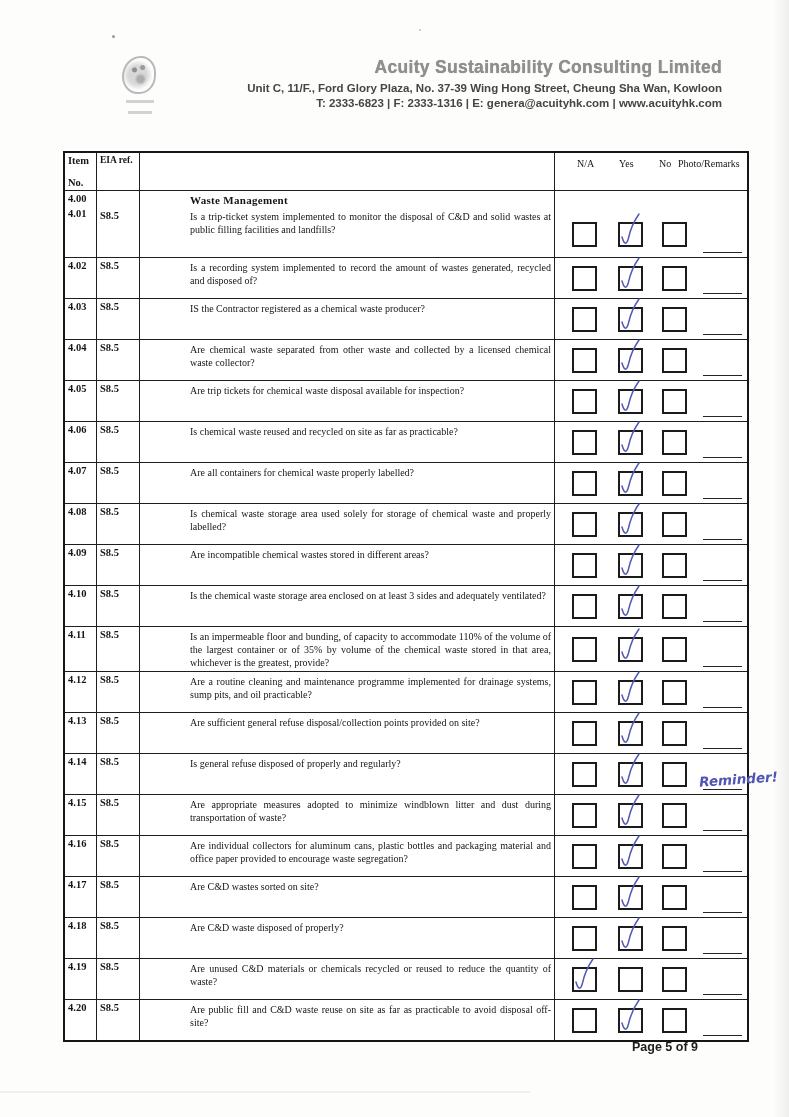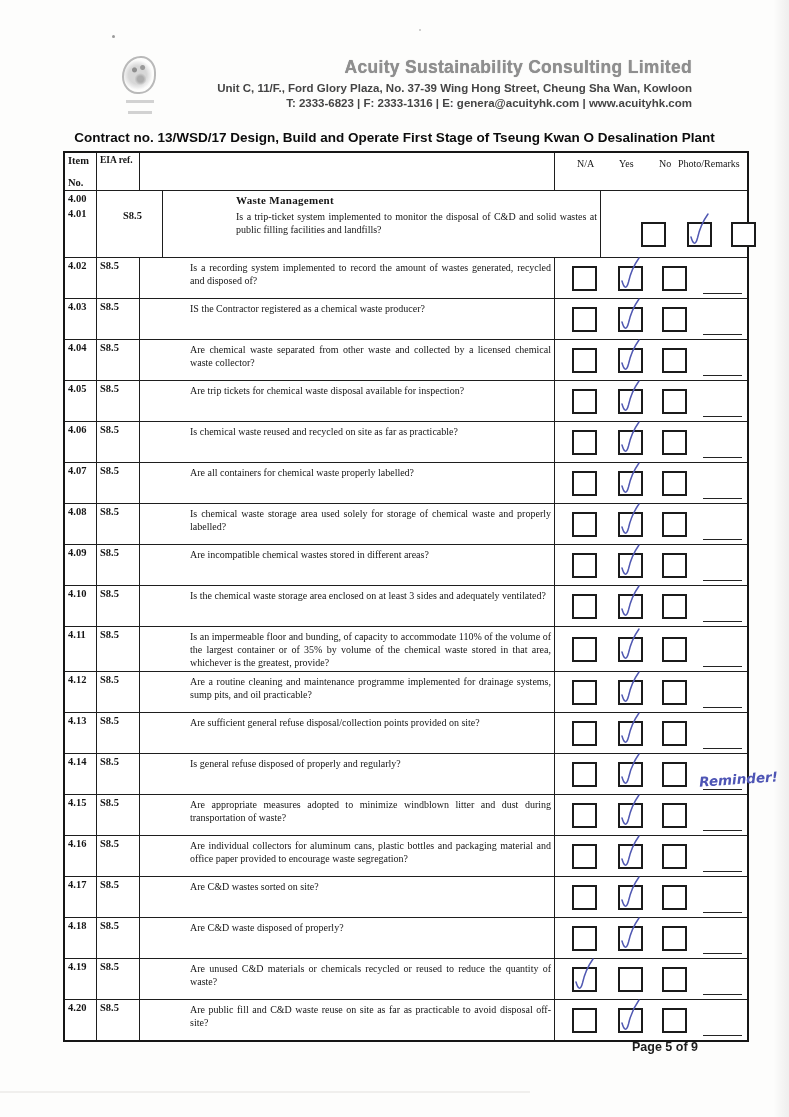--- a/index.html
+++ b/index.html
@@ -15,21 +15,21 @@
         border:2px solid #b9b9b9;
         background:
           radial-gradient(circle at 35% 35%, #8f8f8f 0 2px, rgba(0,0,0,0) 3px),
           radial-gradient(circle at 62% 28%, #9a9a9a 0 2px, rgba(0,0,0,0) 3px),
           radial-gradient(circle at 55% 62%, #adadad 0 3px, rgba(0,0,0,0) 6px),
           radial-gradient(circle at 45% 50%, #d7d7d7 0 9px, #efefef 13px, rgba(0,0,0,0) 15px);
         filter:blur(.4px);}
   .logo-line{height:3px;background:#d2d2d2;filter:blur(.7px);margin:6px auto 0;}
   .logo-line.l1{width:28px;}
   .logo-line.l2{width:24px;margin-top:8px;}
-  .lh-text{position:absolute;right:97px;top:57px;text-align:right;font-family:"Liberation Sans",sans-serif;}
+  .lh-text{position:absolute;right:67px;top:57px;text-align:right;font-family:"Liberation Sans",sans-serif;}
   .company{font-size:17.5px;font-weight:700;color:#8f8f8f;letter-spacing:.3px;
         text-shadow:0 0 .7px #808080;}
   .address{font-size:11.5px;color:#454545;margin-top:4px;font-weight:600;}
   .contact{font-size:11.5px;color:#454545;margin-top:3px;font-weight:600;}
 
   .doc-title{position:absolute;top:130px;left:0;width:100%;text-align:center;
         font-family:"Liberation Sans",sans-serif;font-size:13.5px;font-weight:700;color:#0c0c0c;}
 
   
   .audit-table{position:absolute;left:63px;top:151px;width:682px;
@@ -43,21 +43,21 @@
         padding:2px 1px 2px 3px;font-size:10.5px;font-weight:600;box-sizing:border-box;}
   .c-q{width:367px;flex:0 0 367px;border-right:1.4px solid #1e1e1e;
         padding:3px 3px 2px 2px;font-size:10px;line-height:13px;text-align:justify;
         box-sizing:border-box;color:#151515;margin-left:48px;}
   .c-ans{flex:1;position:relative;}
   .thead .c-item{display:flex;flex-direction:column;justify-content:space-between;font-weight:600;}
   .thead .c-eia{font-size:9.5px;}
   .hlbl{position:absolute;top:5px;font-size:10px;font-weight:400;white-space:nowrap;}
   .h-na{left:22px;} .h-yes{left:56px;margin-left:8px;} .h-no{left:104px;} .h-rem{left:123px;}
 
-  .section-row{min-height:66px;gap:23px;}
+  .section-row{min-height:66px;}
   .section-title{font-weight:700;font-size:11px;letter-spacing:.3px;margin-bottom:3px;}
   .c-item .second{margin-top:4px;}
   .c-eia .spacer{height:17px;}
 
   .cb{position:absolute;width:21px;height:21px;border:2px solid #1b1b1b;background:#fff;
         top:50%;margin-top:-12px;}
   .cb-na{left:17px;} .cb-yes{left:63px;} .cb-no{left:107px;}
   .section-ans .cb{top:31px;margin-top:0;}
   .tick{display:none;position:absolute;left:-2px;top:-11px;overflow:visible;}
   .cb.checked .tick{display:block;}
@@ -85,21 +85,20 @@
     <div class="logo-line l1"></div>
     <div class="logo-line l2"></div>
   </div>
 
   <div class="lh-text">
     <div class="company">Acuity Sustainability Consulting Limited</div>
     <div class="address">Unit C, 11/F., Ford Glory Plaza, No. 37-39 Wing Hong Street, Cheung Sha Wan, Kowloon</div>
     <div class="contact">T: 2333-6823 | F: 2333-1316 | E: genera@acuityhk.com | www.acuityhk.com</div>
   </div>
 
-  <div class="doc-title">Contract no. 13/WSD/17 Design, Build and Operate First Stage of Tseung Kwan O Desalination Plant</div>
 
   <div class="audit-table">
 
     <div class="row thead">
       <div class="c-item">
         <span>Item</span>
         <span>No.</span>
       </div>
       <div class="c-eia">EIA ref.</div>
       <div class="c-q"></div>

